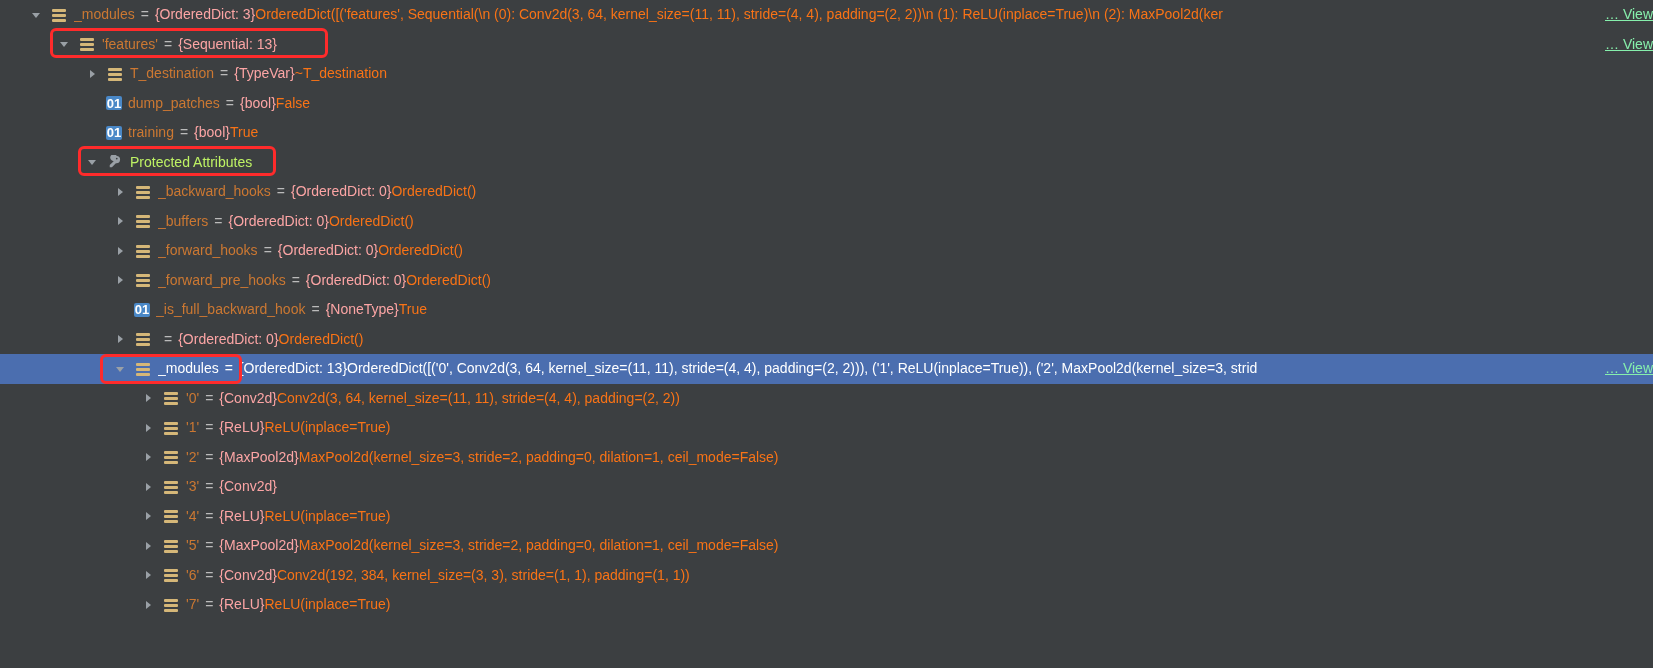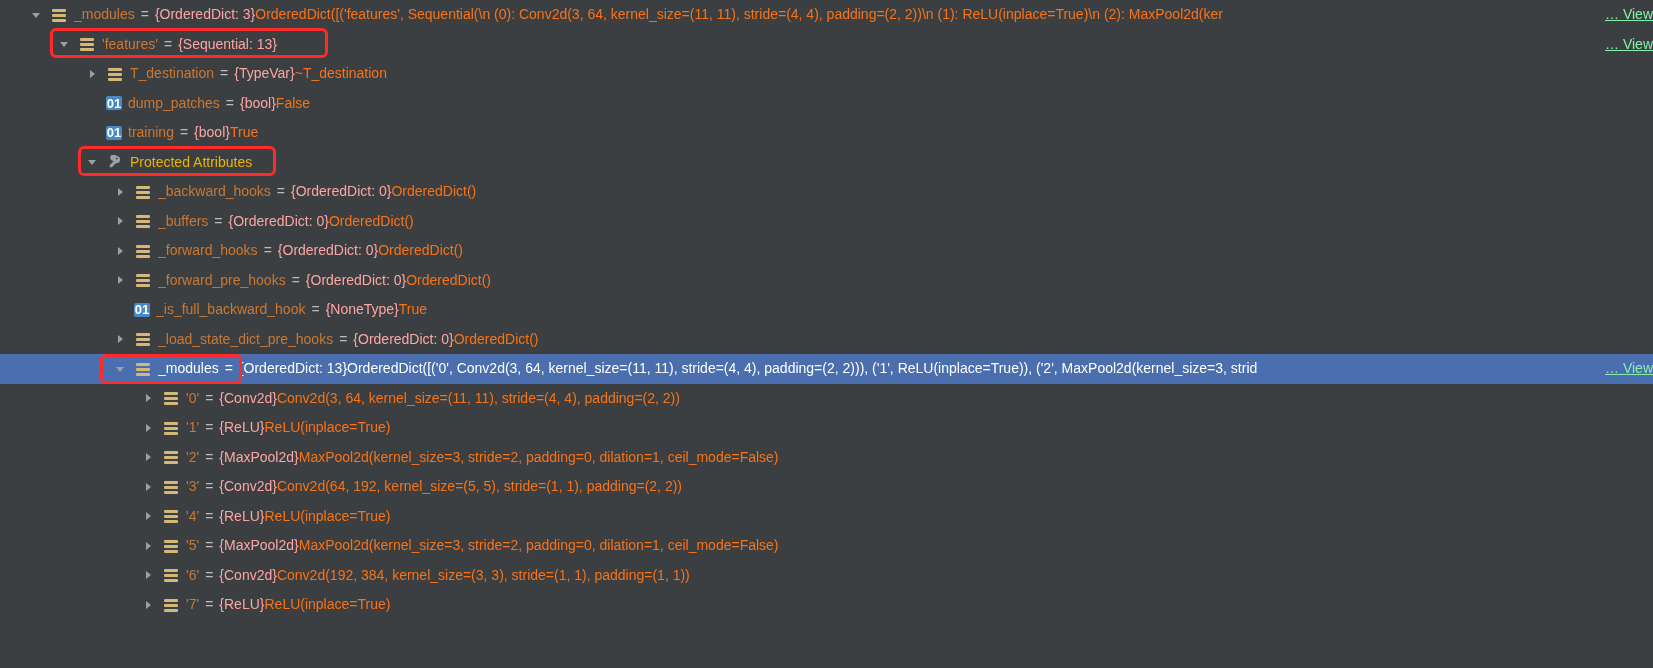--- a/index.html
+++ b/index.html
@@ -54,21 +54,21 @@
   .icon.obj-stack::after{display:none;}
   .icon.bool {
     background:#4a88c7; color:#fff; font-size:13px;
     width:16px;height:14px;border-radius:2px;
   }
   .icon.key {
     color:#888;
   }
   .icon.key svg{width:14px;height:14px;fill:#9aa0a6;}
   .name { color:#cc7832; }
-  .name.pale { color:#eab308; }
+  .name.pale { color:#bef264; }
   .equals { color:#bbbbbb; margin:0 6px; }
   .type { color:#fca5a5; }
   .value { color:#f97316; }
   .viewlink { color:#86efac; margin-left:20px; text-decoration:underline; cursor:pointer;}
   .redbox {
     position:absolute;
     border:3px solid #ff2b2b;
     border-radius:6px;
     pointer-events:none;
     z-index:10;
@@ -249,21 +249,20 @@
     </div>
     <div class="row">
       <span class="indent" style="width: 112px;"></span>
       <span class="arrow ">
         <svg viewBox="0 0 10 10">
           <path d="M3 1 L8 5 L3 9 Z"></path>
         </svg>
       </span>
       <span class="icon obj-stack"></span>
       <span class="rowcontent truncate">
-        <span class="name">_load_state_dict_pre_hooks</span>
         <span class="equals"> = </span>
         <span class="type">{OrderedDict: 0}</span>
         <span class="value"> OrderedDict()</span>
       </span>
     </div>
     <div class="row selected">
       <span class="indent" style="width: 112px;"></span>
       <span class="arrow ">
         <svg viewBox="0 0 10 10">
           <path d="M1 3 L9 3 L5 8 Z"></path>
@@ -328,21 +327,20 @@
       <span class="arrow ">
         <svg viewBox="0 0 10 10">
           <path d="M3 1 L8 5 L3 9 Z"></path>
         </svg>
       </span>
       <span class="icon obj-stack"></span>
       <span class="rowcontent truncate">
         <span class="name">'3'</span>
         <span class="equals"> = </span>
         <span class="type">{Conv2d}</span>
-        <span class="value"> Conv2d(64, 192, kernel_size=(5, 5), stride=(1, 1), padding=(2, 2))</span>
       </span>
     </div>
     <div class="row">
       <span class="indent" style="width: 140px;"></span>
       <span class="arrow ">
         <svg viewBox="0 0 10 10">
           <path d="M3 1 L8 5 L3 9 Z"></path>
         </svg>
       </span>
       <span class="icon obj-stack"></span>

